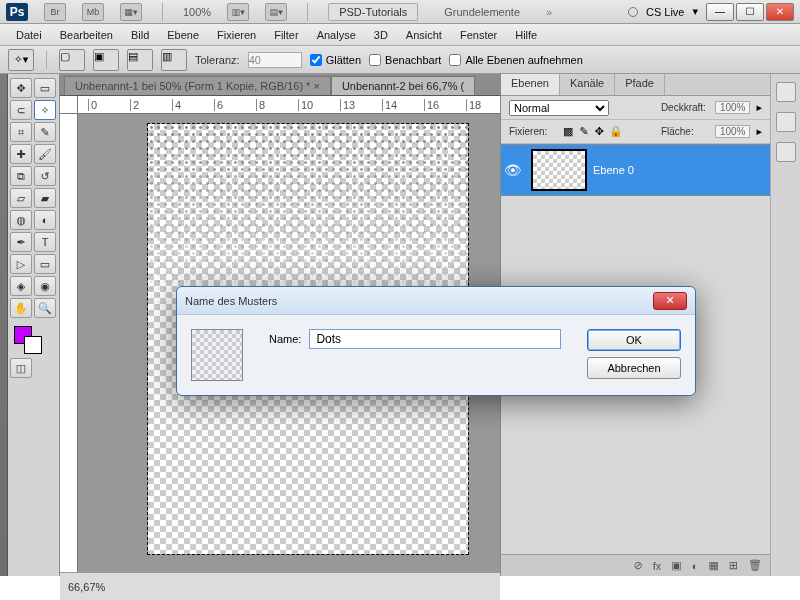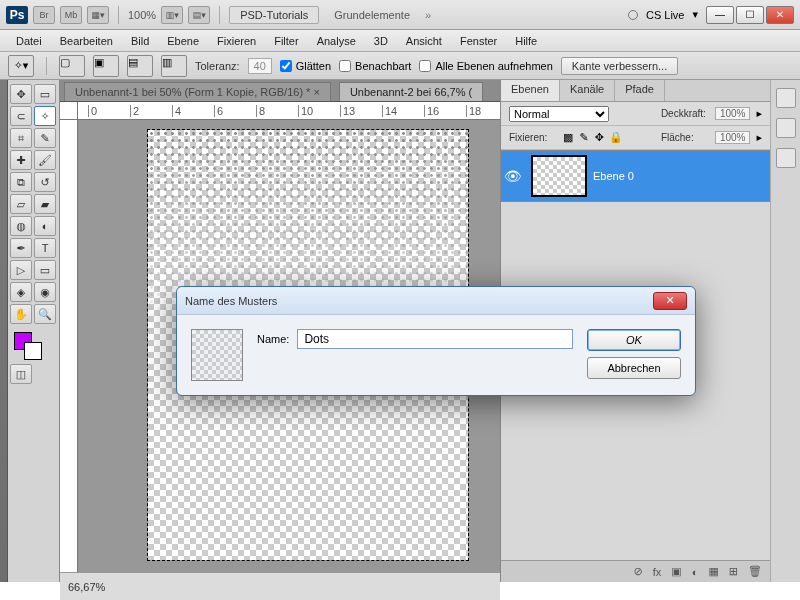--- a/index.html
+++ b/index.html
@@ -1,57 +1,57 @@
 <!DOCTYPE html>
 <html><head>
 <meta charset="utf-8">
 <style>
 * { box-sizing: border-box; margin: 0; padding: 0; font-family: "Segoe UI", Tahoma, sans-serif; font-size: 11px; }
 body { background: #fff; width: 800px; height: 600px; overflow: hidden; position: relative; }
 
 
-.topbar { height: 30px; background: linear-gradient(#e8e8e8,#d6d6d6); border-bottom: 1px solid #999; display: flex; align-items: center; padding: 0 6px; gap: 5px; position: relative;}
+.topbar { height: 24px; background: linear-gradient(#e8e8e8,#d6d6d6); border-bottom: 1px solid #999; display: flex; align-items: center; padding: 0 6px; gap: 16px; position: relative;}
 .ps-logo { width: 22px; height: 18px; background: #0a3a66; color:#fff; display:flex; align-items:center; justify-content:center; font-weight:bold; font-size:12px; border-radius:2px;}
 .top-slot { width:22px; height:18px; background:#ccc; border:1px solid #999; border-radius:2px; display:flex; align-items:center; justify-content:center; color:#555; font-size:9px;}
 .top-sep { width:1px; height:18px; background:#aaa; margin:0 4px;}
 .top-pct { color:#555; }
 .top-tab { padding: 2px 10px; color:#555; }
 .top-tab.active { background:#e0e0e0; border:1px solid #aaa; border-radius:2px; color:#333;}
 .cslive { margin-left:auto; display:flex; align-items:center; gap:8px;}
 .dot { width:10px; height:10px; border:1px solid #777; border-radius:50%; }
 .winbtns { display:flex; gap:2px;}
 .winbtn { width:28px; height:18px; border:1px solid #7a7a7a; border-radius:2px; display:flex; align-items:center; justify-content:center; background:linear-gradient(#fdfdfd,#dcdcdc); font-size:10px;}
 .winbtn.close { background:linear-gradient(#ef7b6f,#d2432f); color:#fff;}
 
 
 .menubar { height:22px; background:linear-gradient(#eee,#ddd); border-bottom:1px solid #aaa; display:flex; align-items:center; gap:2px; padding:0 8px;}
 .menubar span { padding:2px 8px; color:#222; }
 
 
 .optbar { height:28px; background:linear-gradient(#e4e4e4,#d2d2d2); border-bottom:1px solid #9a9a9a; display:flex; align-items:center; gap:8px; padding:0 8px;}
 .tool-slot { width:26px; height:22px; border:1px solid #888; background:#ddd; border-radius:2px;}
 .opt-label { color:#333; }
-.opt-input { background:#f5f5f5; border:1px solid #aaa; width:24px; height:16px; text-align:center; color:#888;}
+.opt-input { background:#f5f5f5; border:1px solid #aaa; width:54px; height:16px; color:#888;}
 .cb { width:12px; height:12px; }
 .cb-box { display:flex; align-items:center; gap:4px;}
 .opt-btn { background:linear-gradient(#f6f6f6,#e0e0e0); border:1px solid #9a9a9a; padding:2px 10px; border-radius:2px; color:#333;}
 
 
 .workrow { display:flex; height: 502px; }
 .gutter { width:8px; background:linear-gradient(#7b7b7b,#6e6e6e); border-right:1px solid #555;}
 .toolbox { width:52px; background:#d4d4d4; border-right:1px solid #888; padding:4px 2px; display:flex; flex-direction:column; gap:2px;}
 .trow { display:flex; gap:2px;}
 .tcell { width:22px; height:20px; border:1px solid #999; background:linear-gradient(#ececec,#d8d8d8); border-radius:2px; display:flex; align-items:center; justify-content:center; font-size:11px; color:#333;}
 .tcell.sel { background:#fff; border-color:#4078c0;}
 .swatches { margin-top:6px; position:relative; height:30px;}
 .sw-fg { width:18px; height:18px; background:#c400ff; border:1px solid #000; position:absolute; left:4px; top:0;}
 .sw-bg { width:18px; height:18px; background:#fff; border:1px solid #000; position:absolute; left:14px; top:10px;}
 
 .docarea { flex:1; background:#6f6f6f; display:flex; flex-direction:column; min-width:0;}
-.doctabs { height:22px; background:#8c8c8c; display:flex; align-items:flex-end; padding-left:4px; gap:8px; border-bottom:1px solid #555;}
+.doctabs { height:22px; background:#8c8c8c; display:flex; align-items:flex-end; padding-left:4px; gap:0; border-bottom:1px solid #555;}
 .doctab { padding:3px 10px; background:#bdbdbd; border:1px solid #777; border-bottom:none; color:#222; font-size:11px;}
 .doctab.inactive { background:#9a9a9a; color:#444;}
 .canvaswrap { flex:1; position:relative; overflow:hidden;}
 .ruler-h { position:absolute; left:18px; right:0; top:0; height:18px; background:#fff; border-bottom:1px solid #777; font-size:8px; color:#555;}
 .ruler-h span{ position:absolute; top:3px; border-left:1px solid #888; padding-left:2px; height:12px;}
 .ruler-v { position:absolute; left:0; top:18px; width:18px; bottom:0; background:#fff; border-right:1px solid #777;}
 .ruler-corner{position:absolute;left:0;top:0;width:18px;height:18px;background:#fff;border-right:1px solid #777;border-bottom:1px solid #777;}
 .canvas { position:absolute; left:18px; top:18px; right:0; bottom:0; background:#989898;}
 .doc { position:absolute; left:70px; top:10px; width:320px; height:430px; background:#fff;
   background-image:
@@ -88,32 +88,32 @@
 .iconstrip { width:30px; background:#d4d4d4; border-left:1px solid #aaa; display:flex; flex-direction:column; align-items:center; gap:10px; padding-top:8px;}
 .iconstrip .ic{ width:20px; height:20px; border:1px solid #999; background:#e6e6e6; border-radius:2px;}
 
 
 .status { position:absolute; left:60px; right:300px; bottom:0; height:28px; background:#dcdcdc; border-top:1px solid #999; display:flex; align-items:center; gap:10px; padding:0 8px; font-size:10px; color:#333;}
 
 
 .dialog { position:absolute; left:176px; top:286px; width:520px; background:#eef2f6; border:1px solid #3a6ea5; border-radius:6px; box-shadow:0 6px 30px rgba(0,0,0,0.5);}
 .dlg-title { height:28px; background:linear-gradient(#e8f0fb,#cfdff2); border-bottom:1px solid #b7c6da; border-radius:6px 6px 0 0; display:flex; align-items:center; padding:0 8px; color:#333;}
 .dlg-close { margin-left:auto; width:34px; height:18px; background:linear-gradient(#e77,#c33); border:1px solid #922; border-radius:3px; color:#fff; display:flex; align-items:center; justify-content:center; font-size:11px;}
-.dlg-body { display:flex; padding:14px; gap:14px; align-items:flex-start;}
+.dlg-body { display:flex; padding:14px; gap:26px; align-items:flex-start;}
 .dlg-thumb { width:52px; height:52px; border:1px solid #888;
   background-image:
     linear-gradient(45deg,#ccc 25%,transparent 25%),linear-gradient(-45deg,#ccc 25%,transparent 25%),
     linear-gradient(45deg,transparent 75%,#ccc 75%),linear-gradient(-45deg,transparent 75%,#ccc 75%);
   background-size:8px 8px; background-position:0 0,0 4px,4px -4px,-4px 0;
 }
 .dlg-form { flex:1; display:flex; align-items:center; gap:8px;}
 .dlg-input { flex:1; height:20px; border:1px solid #7a9ccf; background:#fff; padding:0 6px; font-size:12px; }
 .dlg-btncol { display:flex; flex-direction:column; gap:6px; width:94px;}
 .dlg-btn { height:22px; border:1px solid #8a8a8a; background:linear-gradient(#fdfdfd,#e4e4e4); border-radius:3px; font-size:11px;}
-.dlg-btn.primary { border:1px solid #2e6fc0; box-shadow:0 0 0 1px #7db2f0 inset;font-style:italic;}
+.dlg-btn.primary { border:1px solid #2e6fc0; box-shadow:0 0 0 1px #7db2f0 inset;}
 </style>
 </head>
 <body>
 
 <div class="topbar">
   <div class="ps-logo">Ps</div>
   <div class="top-slot">Br</div>
   <div class="top-slot">Mb</div>
   <div class="top-slot">▦▾</div>
   <div class="top-sep"></div>
@@ -164,21 +164,20 @@
       <span>Glätten</span>
     </label>
   <label class="cb-box">
       <input type="checkbox" class="cb" style="">
       <span>Benachbart</span>
     </label>
   <label class="cb-box">
       <input type="checkbox" class="cb" style="">
       <span>Alle Ebenen aufnehmen</span>
     </label>
-  <button class="opt-btn">Kante verbessern...</button>
 </div>
 
 <div class="workrow">
   <div class="gutter"></div>
 
   <div class="toolbox">
     <div class="trow">
         <div class="tcell">✥</div>
         <div class="tcell">▭</div>
       </div>

